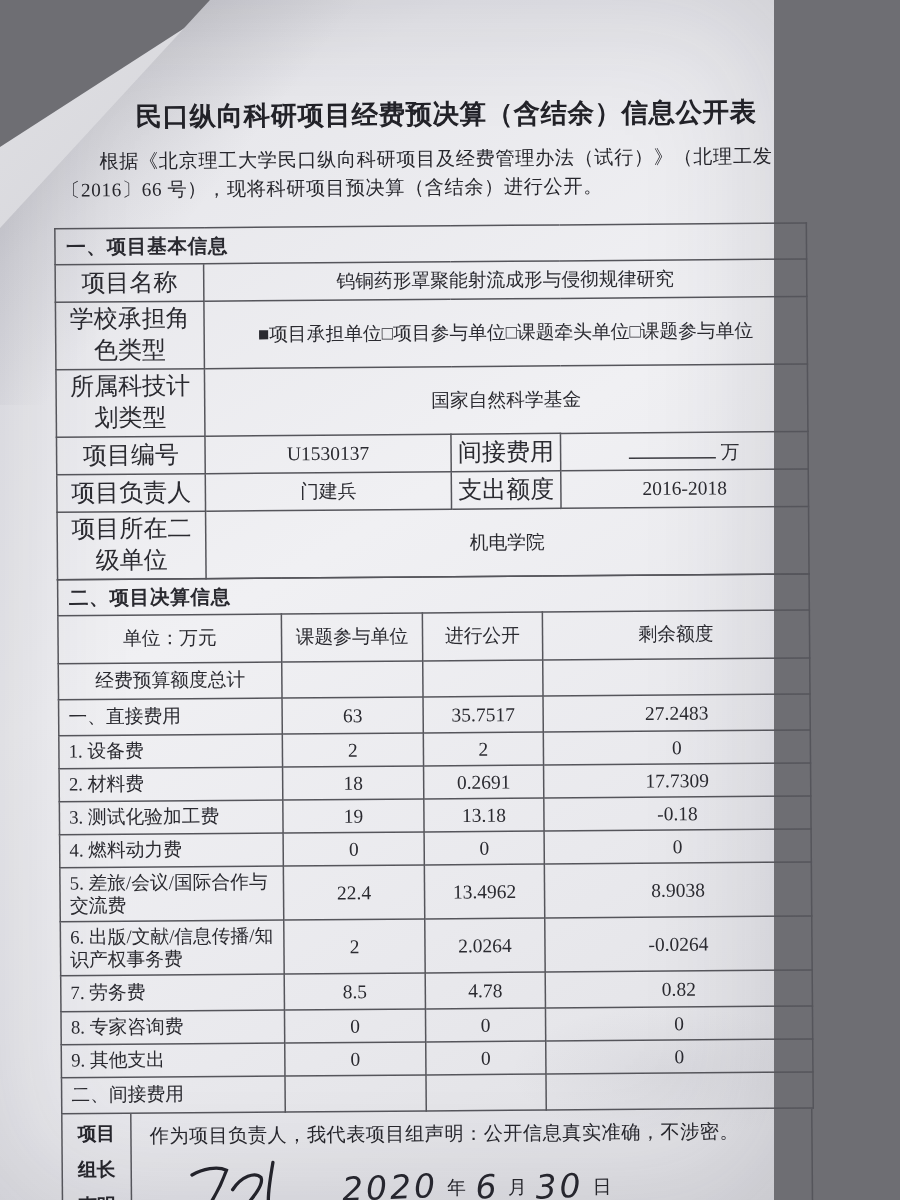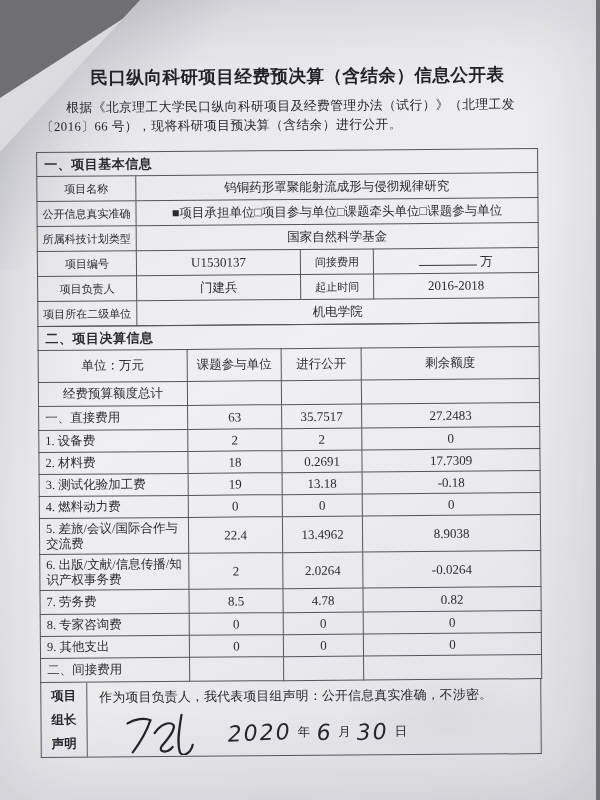--- a/index.html
+++ b/index.html
@@ -1,21 +1,21 @@
 <!DOCTYPE html>
 <html><head>
 <meta charset="utf-8">
 <style>
   html,body{margin:0;padding:0;}
   body{
     width:600px;height:800px;overflow:hidden;
     background:#6e6e73;
     font-family:"Liberation Serif","DejaVu Serif",serif;
   }
-  .photo{position:relative;width:596px;height:800px;}
+  .photo{position:relative;width:516px;height:800px;}
 
   
   .under-sheet{
     position:absolute;inset:0;
     background:linear-gradient(135deg,#e0e0e4 0%,#cfcfd4 35%,#c6c6cb 100%);
     clip-path:polygon(0 98px,152px 0,100% 0,100% 100%,0 100%);
   }
   
   .paper{
     position:absolute;inset:0;
@@ -51,21 +51,21 @@
     text-align:center;overflow:hidden;vertical-align:middle;color:#2a2a30;
   }
   .t1{margin-top:15px;}
   .t2{margin-top:-1px;}
   tr.sec-h td{
     text-align:left;font-weight:bold;font-size:13px;padding:2px 0 2px 7px;
     letter-spacing:.5px;height:19px;
     font-family:"Liberation Sans","DejaVu Sans",sans-serif;
   }
   .t1 td{height:22px;}
-  .t1 .lblc{font-size:11px;}
+  .t1 .lblc{font-size:16px;}
   .t2 .colhead td{height:29px;font-size:12.5px;}
   .t2 .lab{text-align:left;padding-left:6px;}
   .t2 .ctr{text-align:center;}
   .r20 td{height:19px;}
   .r22 td{height:21px;}
   .r34 td{height:33px;line-height:15px;}
   .num{font-size:13px;}
   .blank-line{display:inline-block;width:58px;height:13px;border-bottom:1.2px solid #3a3a40;margin-right:3px;vertical-align:baseline;}
 
   .decl{
@@ -108,37 +108,37 @@
         </colgroup>
       <tbody>
           <tr class="sec-h">
         <td colspan="4">一、项目基本信息</td>
       </tr>
       <tr>
         <td class="lblc">项目名称</td>
         <td colspan="3">钨铜药形罩聚能射流成形与侵彻规律研究</td>
       </tr>
       <tr>
-        <td class="lblc">公开信息真实准确</td>
+        <td class="lblc">学校承担角色类型</td>
         <td colspan="3">■项目承担单位□项目参与单位□课题牵头单位□课题参与单位</td>
       </tr>
       <tr>
         <td class="lblc">所属科技计划类型</td>
         <td colspan="3">国家自然科学基金</td>
       </tr>
       <tr>
         <td class="lblc">项目编号</td>
         <td class="num">U1530137</td>
         <td class="lblc">间接费用</td>
         <td><span class="blank-line"></span><span>万</span></td>
       </tr>
       <tr>
         <td class="lblc">项目负责人</td>
         <td>门建兵</td>
-        <td class="lblc">起止时间</td>
+        <td class="lblc">支出额度</td>
         <td class="num">2016-2018</td>
       </tr>
       <tr>
         <td class="lblc">项目所在二级单位</td>
         <td colspan="3">机电学院</td>
       </tr>
     </tbody>
       </table>
 
     <table class="t2">

